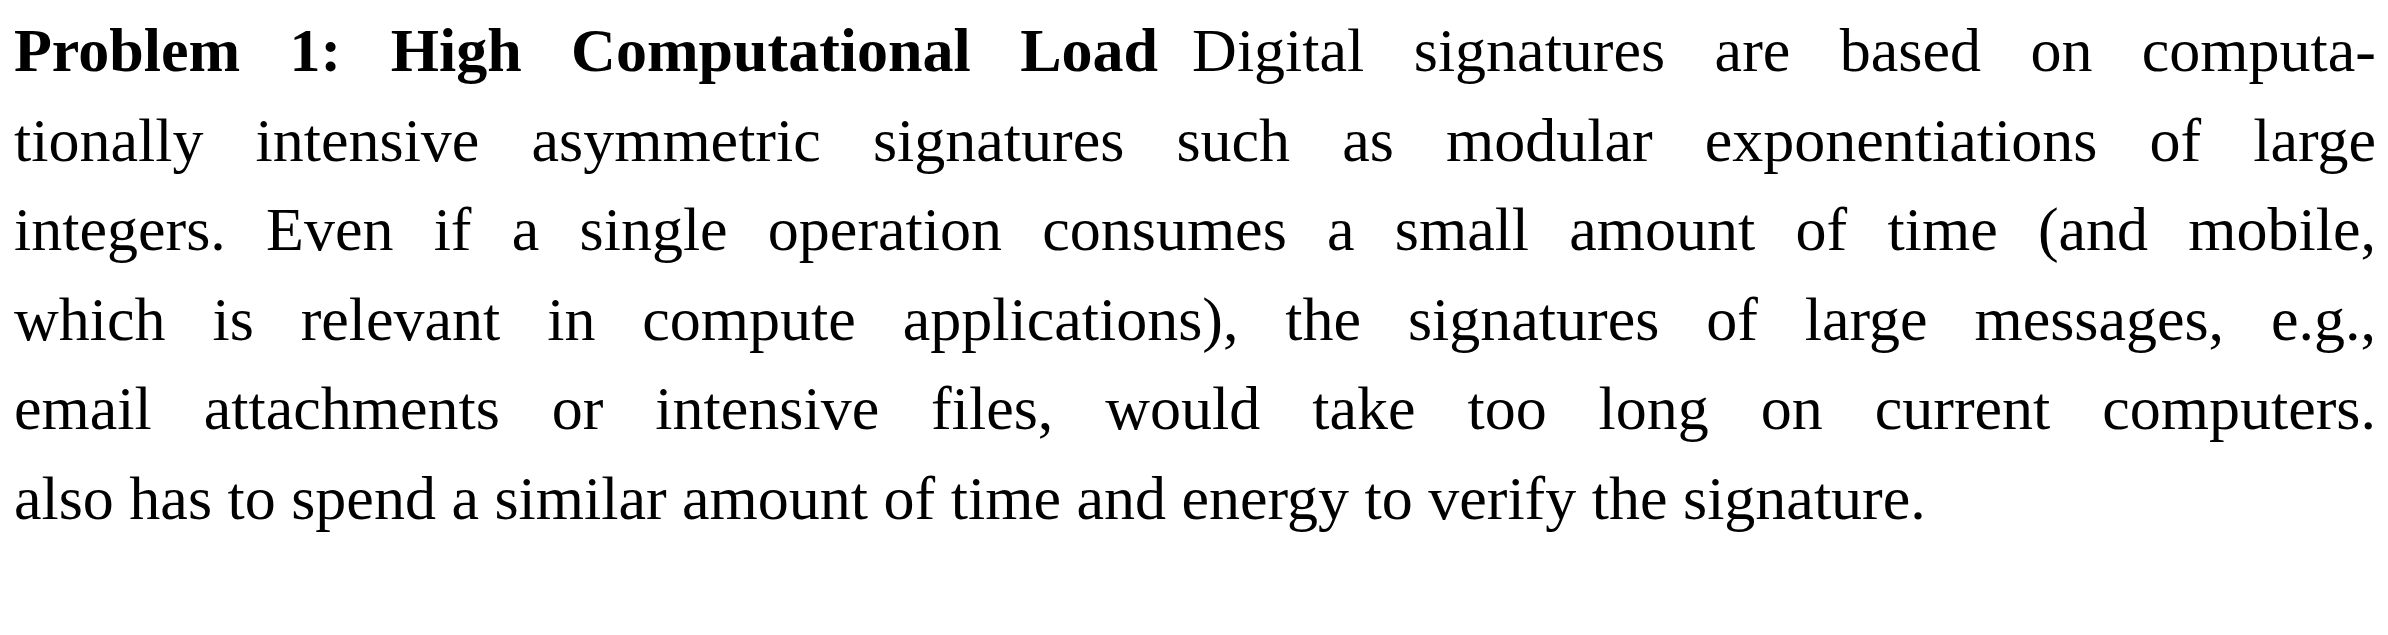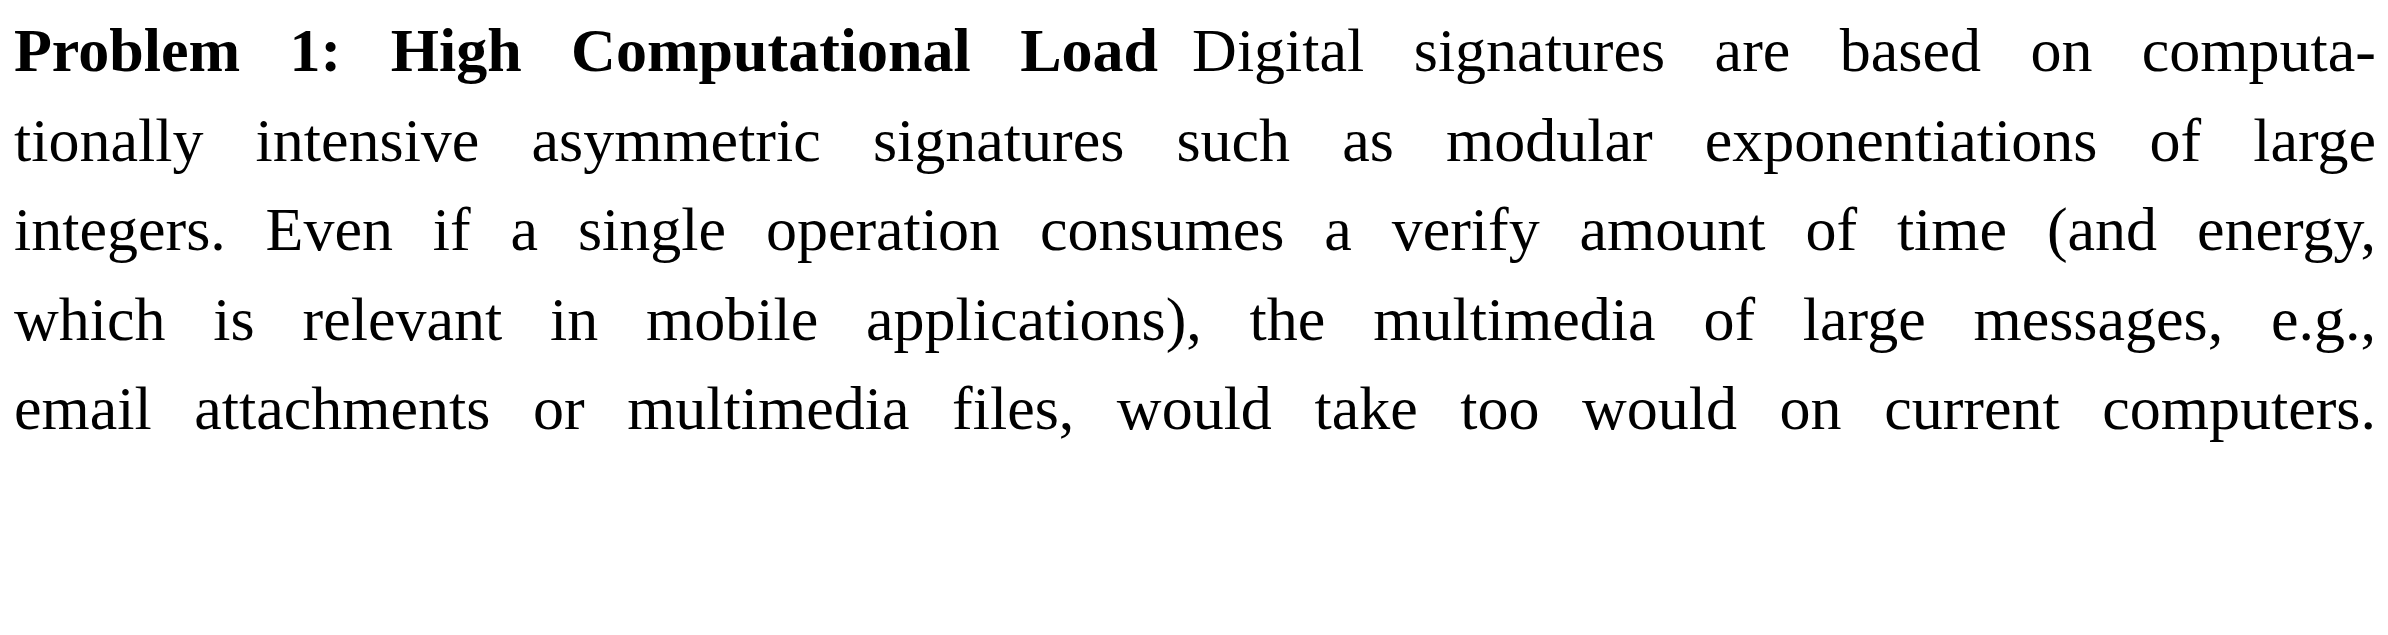--- a/index.html
+++ b/index.html
@@ -44,22 +44,23 @@
 
 <div class="page">
   <div class="paragraph">
 
     <div class="line">
       <b class="run-in-heading">Problem 1: High Computational Load</b><span class="heading-gap"></span><span>Digital signatures are based on computa-</span>
     </div>
 
     <div class="line">tionally intensive asymmetric signatures such as modular exponentiations of large</div>
 
-    <div class="line">integers. Even if a single operation consumes a verify amount of time (and energy,</div>
+    <div class="line">integers. Even if a single operation consumes a small amount of time (and mobile,</div>
 
-    <div class="line">which is relevant in mobile applications), the multimedia of large messages, e.g.,</div>
+    <div class="line">which is relevant in compute applications), the signatures of large messages, e.g.,</div>
 
-    <div class="line">email attachments or multimedia files, would take too would on current computers.</div>
+    <div class="line">email attachments or intensive files, would take too long on current computers.</div>
 
 
+    <div class="line last">also has to spend a similar amount of time and energy to verify the signature.</div>
 
   </div>
 </div>
 
 </body></html>

